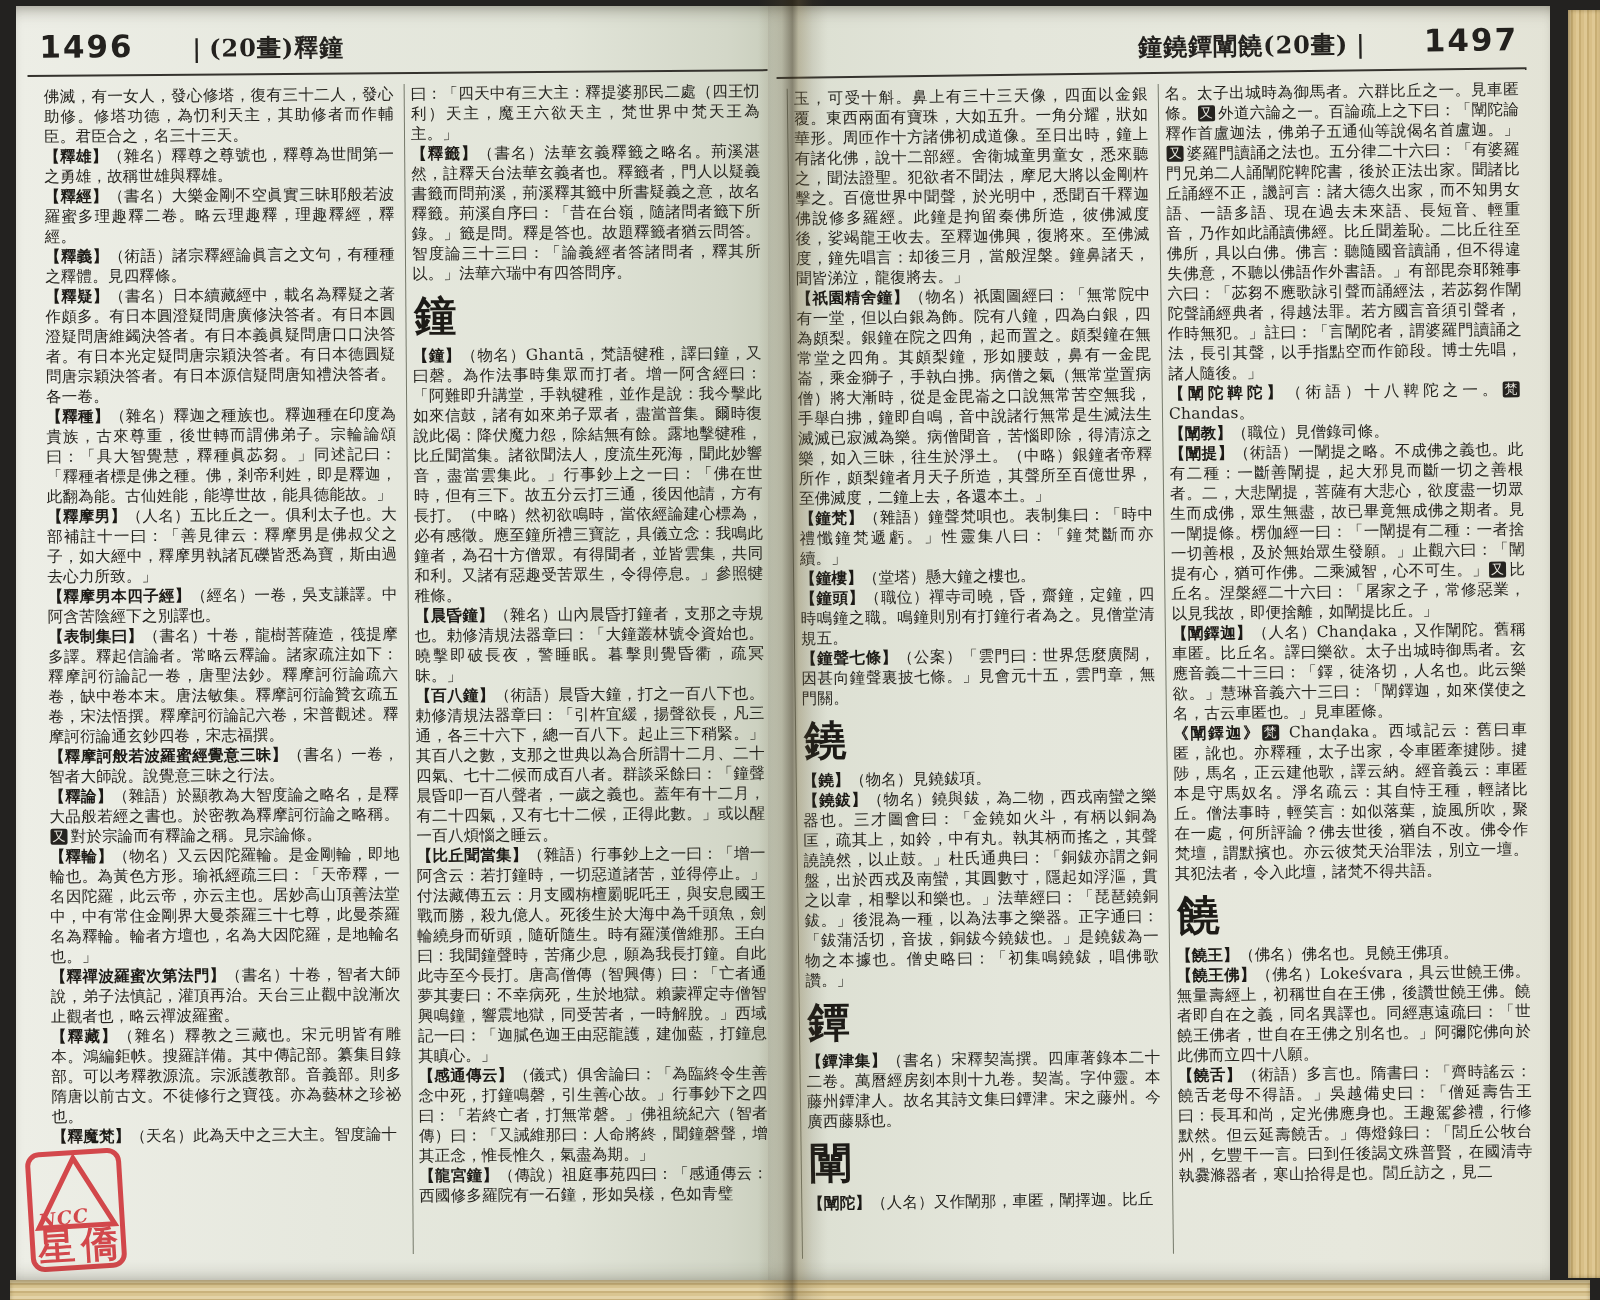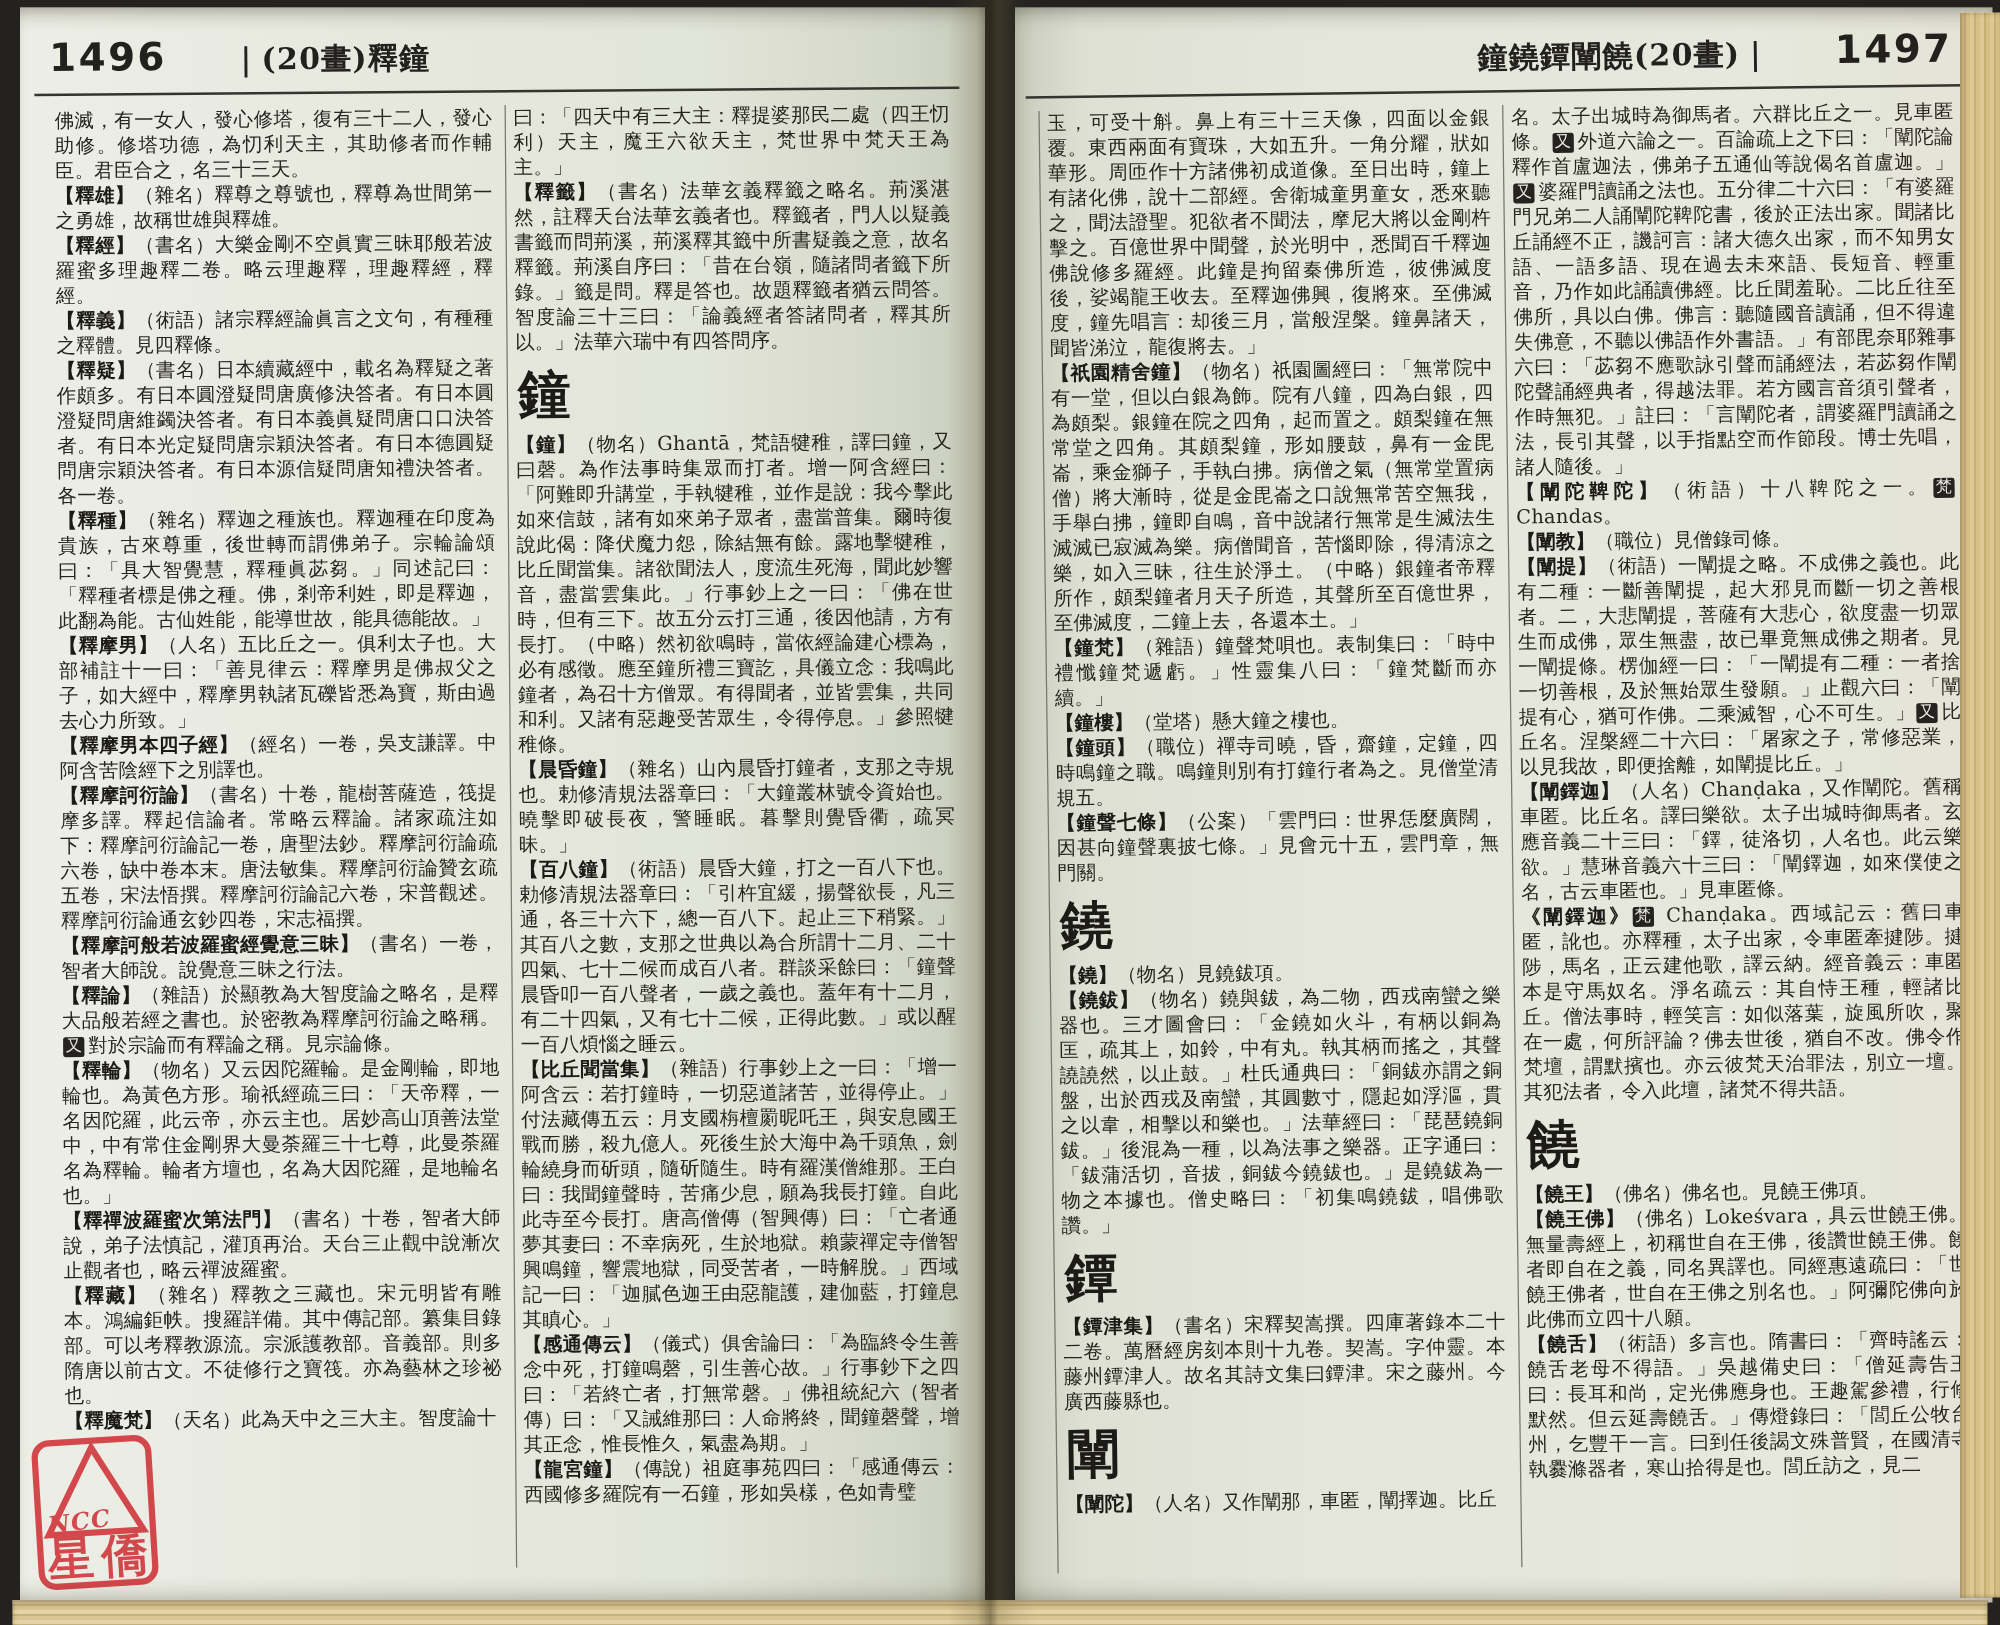--- a/index.html
+++ b/index.html
@@ -9,21 +9,21 @@
     font-family:"DejaVu Serif","Liberation Serif",serif;
   }
   
   .page{position:absolute;top:6px;height:1276px;overflow:hidden;}
   .page-left{
     left:16px;width:772px;
     background:linear-gradient(90deg,#edeee6 0%,#e6e8de 40%,#e2e5d9 70%,#d3d7c8 92%,#c6cbb9 100%);
     box-shadow:inset 0 14px 18px -14px rgba(40,35,20,.55), inset 0 -16px 20px -16px rgba(40,35,20,.45);
   }
   .page-right{
-    left:812px;width:782px;
+    left:768px;width:782px;
     background:linear-gradient(90deg,#c9cdbc 0%,#dde0d3 7%,#e4e6db 30%,#e7e8dd 75%,#e3e3d6 100%);
     box-shadow:inset 0 14px 18px -14px rgba(40,35,20,.55), inset 0 -16px 20px -16px rgba(40,35,20,.45);
   }
   .page-inner{position:absolute;inset:0;}
   .page-left  .page-inner{transform:rotate(-0.45deg);}
   .page-right .page-inner{transform:rotate(-0.75deg);}
   
   .gutter{
     position:absolute;left:758px;top:0;width:70px;height:1300px;pointer-events:none;z-index:5;
     background:linear-gradient(90deg,rgba(70,60,35,0) 0%,rgba(90,78,48,.22) 34%,rgba(58,48,26,.50) 49%,rgba(122,104,62,.30) 58%,rgba(90,78,48,.10) 78%,rgba(70,60,35,0) 100%);
@@ -104,21 +104,21 @@
     <div class="cols">
       <div class="col" id="lp-c0">
           <p class="entry">佛滅，有一女人，發心修塔，復有三十二人，發心助修。修塔功德，為忉利天主，其助修者而作輔臣。君臣合之，名三十三天。</p>
           <p class="entry"><span class="hw">【釋雄】</span><span class="cat">（雜名）</span>釋尊之尊號也，釋尊為世間第一之勇雄，故稱世雄與釋雄。</p>
           <p class="entry"><span class="hw">【釋經】</span><span class="cat">（書名）</span>大樂金剛不空眞實三昧耶般若波羅蜜多理趣釋二卷。略云理趣釋，理趣釋經，釋經。</p>
           <p class="entry"><span class="hw">【釋義】</span><span class="cat">（術語）</span>諸宗釋經論眞言之文句，有種種之釋體。見四釋條。</p>
           <p class="entry"><span class="hw">【釋疑】</span><span class="cat">（書名）</span>日本續藏經中，載名為釋疑之著作頗多。有日本圓澄疑問唐廣修決答者。有日本圓澄疑問唐維蠲決答者。有日本義眞疑問唐口口決答者。有日本光定疑問唐宗穎決答者。有日本德圓疑問唐宗穎決答者。有日本源信疑問唐知禮決答者。各一卷。</p>
           <p class="entry"><span class="hw">【釋種】</span><span class="cat">（雜名）</span>釋迦之種族也。釋迦種在印度為貴族，古來尊重，後世轉而謂佛弟子。宗輪論頌曰：「具大智覺慧，釋種眞苾芻。」同述記曰：「釋種者標是佛之種。佛，剎帝利姓，即是釋迦，此翻為能。古仙姓能，能導世故，能具德能故。」</p>
           <p class="entry"><span class="hw">【釋摩男】</span><span class="cat">（人名）</span>五比丘之一。俱利太子也。大部補註十一曰：「善見律云：釋摩男是佛叔父之子，如大經中，釋摩男執諸瓦礫皆悉為寶，斯由過去心力所致。」</p>
           <p class="entry"><span class="hw">【釋摩男本四子經】</span><span class="cat">（經名）</span>一卷，吳支謙譯。中阿含苦陰經下之別譯也。</p>
-          <p class="entry"><span class="hw">【釋摩訶衍論】</span><span class="cat">（書名）</span>十卷，龍樹菩薩造，筏提摩多譯。釋起信論者。常略云釋論。諸家疏注如下：釋摩訶衍論記一卷，唐聖法鈔。釋摩訶衍論疏六卷，缺中卷本末。唐法敏集。釋摩訶衍論贊玄疏五卷，宋法悟撰。釋摩訶衍論記六卷，宋普觀述。釋摩訶衍論通玄鈔四卷，宋志福撰。</p>
+          <p class="entry"><span class="hw">【表制集曰】</span><span class="cat">（書名）</span>十卷，龍樹菩薩造，筏提摩多譯。釋起信論者。常略云釋論。諸家疏注如下：釋摩訶衍論記一卷，唐聖法鈔。釋摩訶衍論疏六卷，缺中卷本末。唐法敏集。釋摩訶衍論贊玄疏五卷，宋法悟撰。釋摩訶衍論記六卷，宋普觀述。釋摩訶衍論通玄鈔四卷，宋志福撰。</p>
           <p class="entry"><span class="hw">【釋摩訶般若波羅蜜經覺意三昧】</span><span class="cat">（書名）</span>一卷，智者大師說。說覺意三昧之行法。</p>
           <p class="entry"><span class="hw">【釋論】</span><span class="cat">（雜語）</span>於顯教為大智度論之略名，是釋大品般若經之書也。於密教為釋摩訶衍論之略稱。<span class="bx">又</span>對於宗論而有釋論之稱。見宗論條。</p>
           <p class="entry"><span class="hw">【釋輪】</span><span class="cat">（物名）</span>又云因陀羅輪。是金剛輪，即地輪也。為黃色方形。瑜祇經疏三曰：「天帝釋，一名因陀羅，此云帝，亦云主也。居妙高山頂善法堂中，中有常住金剛界大曼荼羅三十七尊，此曼荼羅名為釋輪。輪者方壇也，名為大因陀羅，是地輪名也。」</p>
           <p class="entry"><span class="hw">【釋禪波羅蜜次第法門】</span><span class="cat">（書名）</span>十卷，智者大師說，弟子法慎記，灌頂再治。天台三止觀中說漸次止觀者也，略云禪波羅蜜。</p>
           <p class="entry"><span class="hw">【釋藏】</span><span class="cat">（雜名）</span>釋教之三藏也。宋元明皆有雕本。鴻編鉅帙。搜羅詳備。其中傳記部。纂集目錄部。可以考釋教源流。宗派護教部。音義部。則多隋唐以前古文。不徒修行之寶筏。亦為藝林之珍祕也。</p>
           <p class="entry"><span class="hw">【釋魔梵】</span><span class="cat">（天名）</span>此為天中之三大主。智度論十</p>
         </div>
       <div class="col divided" id="lp-c1">
           <p class="entry">曰：「四天中有三大主：釋提婆那民二處（四王忉利）天主，魔王六欲天主，梵世界中梵天王為主。」</p>
           <p class="entry"><span class="hw">【釋籤】</span><span class="cat">（書名）</span>法華玄義釋籤之略名。荊溪湛然，註釋天台法華玄義者也。釋籤者，門人以疑義書籤而問荊溪，荊溪釋其籤中所書疑義之意，故名釋籤。荊溪自序曰：「昔在台嶺，隨諸問者籤下所錄。」籤是問。釋是答也。故題釋籤者猶云問答。智度論三十三曰：「論義經者答諸問者，釋其所以。」法華六瑞中有四答問序。</p>

